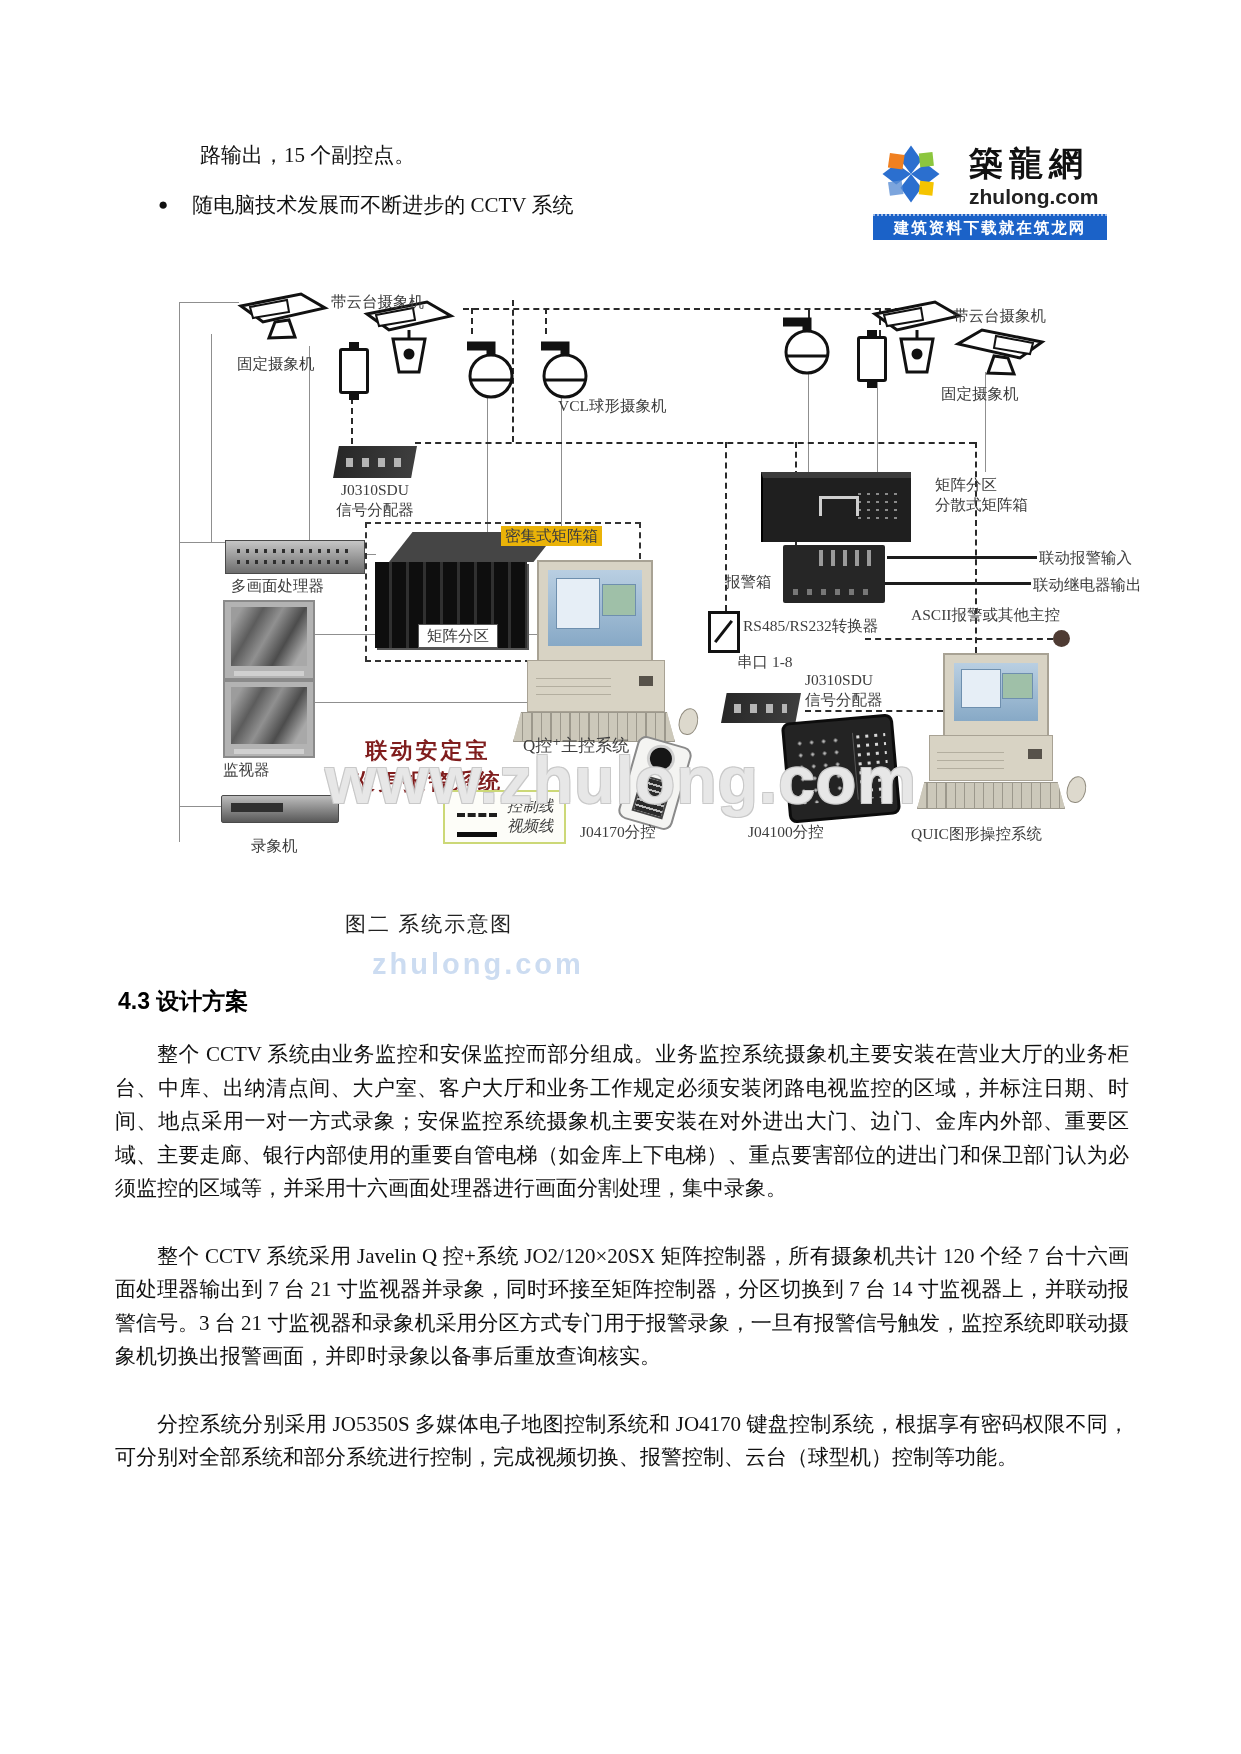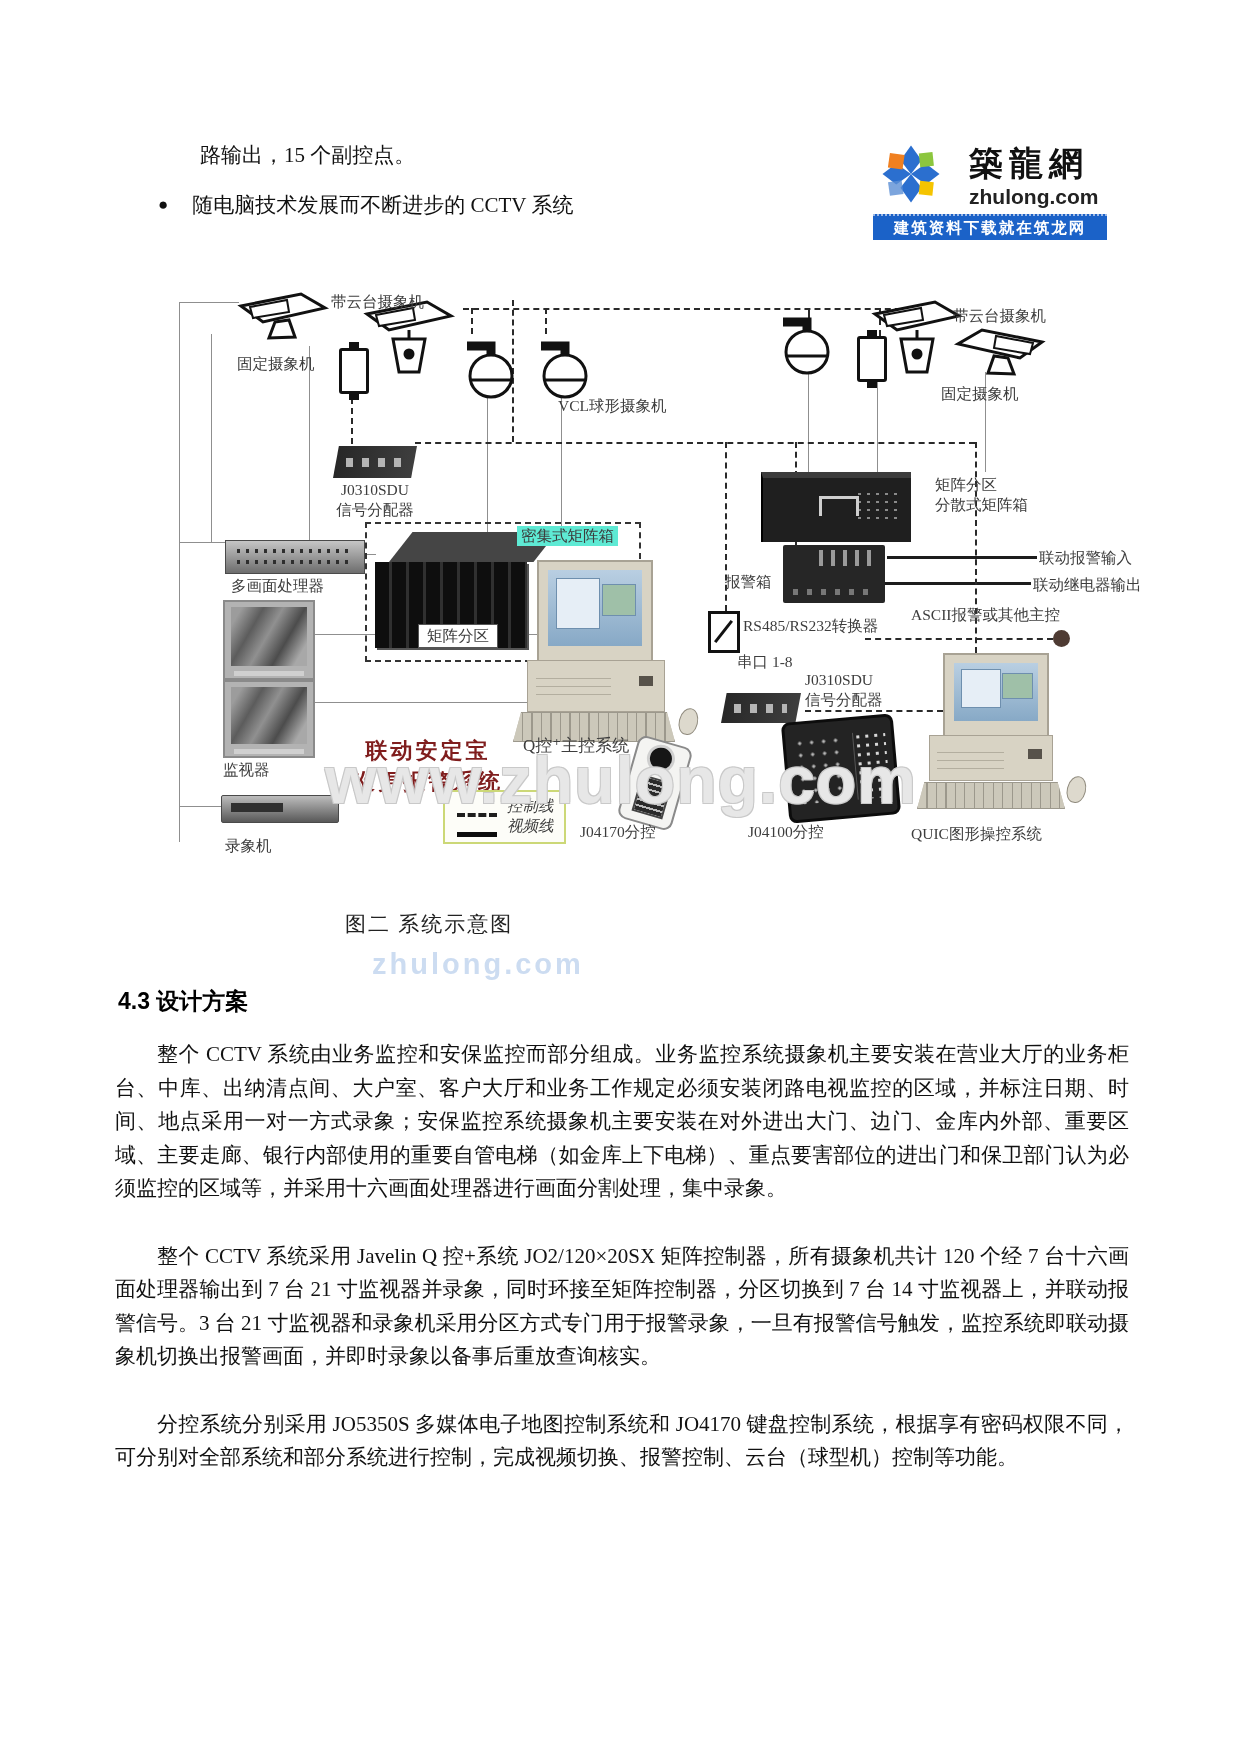--- a/index.html
+++ b/index.html
@@ -224,39 +224,39 @@
   <div class="dlabel" style="left:166px;top:42px">带云台摄象机</div>
   <div class="dlabel" style="left:72px;top:104px">固定摄象机</div>
   <div class="dlabel" style="left:393px;top:146px">VCL球形摄象机</div>
   <div class="dlabel" style="left:788px;top:56px">带云台摄象机</div>
   <div class="dlabel" style="left:776px;top:134px">固定摄象机</div>
   <div class="dlabel ctr" style="left:158px;top:230px;width:104px">
     <div>J0310SDU</div>
     <div>信号分配器</div>
   </div>
   <div class="dlabel" style="left:66px;top:326px">多画面处理器</div>
-  <div class="dlabel" style="left:352px;top:276px;background:#5eead4;padding:0 4px">密集式矩阵箱</div>
+  <div class="dlabel" style="left:336px;top:276px;background:#eab308;padding:0 4px">密集式矩阵箱</div>
   <div class="dlabel boxed-label" style="left:253px;top:374px">矩阵分区</div>
   <div class="dlabel" style="left:770px;top:225px">
     <div>矩阵分区</div>
     <div>分散式矩阵箱</div>
   </div>
   <div class="dlabel" style="left:560px;top:322px">报警箱</div>
   <div class="dlabel" style="left:874px;top:298px">联动报警输入</div>
   <div class="dlabel" style="left:868px;top:325px">联动继电器输出</div>
   <div class="dlabel" style="left:746px;top:355px">ASCII报警或其他主控</div>
   <div class="dlabel" style="left:578px;top:366px">RS485/RS232转换器</div>
   <div class="dlabel" style="left:572px;top:402px">串口 1-8</div>
   <div class="dlabel" style="left:640px;top:420px">
     <div>J0310SDU</div>
     <div>信号分配器</div>
   </div>
   <div class="dlabel" style="left:358px;top:485px;font-size:17px">Q控⁺主控系统</div>
   <div class="dlabel" style="left:58px;top:510px">监视器</div>
-  <div class="dlabel" style="left:60px;top:586px">录象机</div>
+  <div class="dlabel" style="left:86px;top:586px">录象机</div>
   <div class="dlabel bold-label" style="left:188px;top:486px">
     <div>联动安定宝</div>
     <div>巡更报警系统</div>
   </div>
   <div class="legend-box" style="left:278px;top:540px">
     <div class="legend-row">
       <div class="lg-dash"></div>
       <div class="dlabel-inline">控制线</div>
     </div>
     <div class="legend-row">

